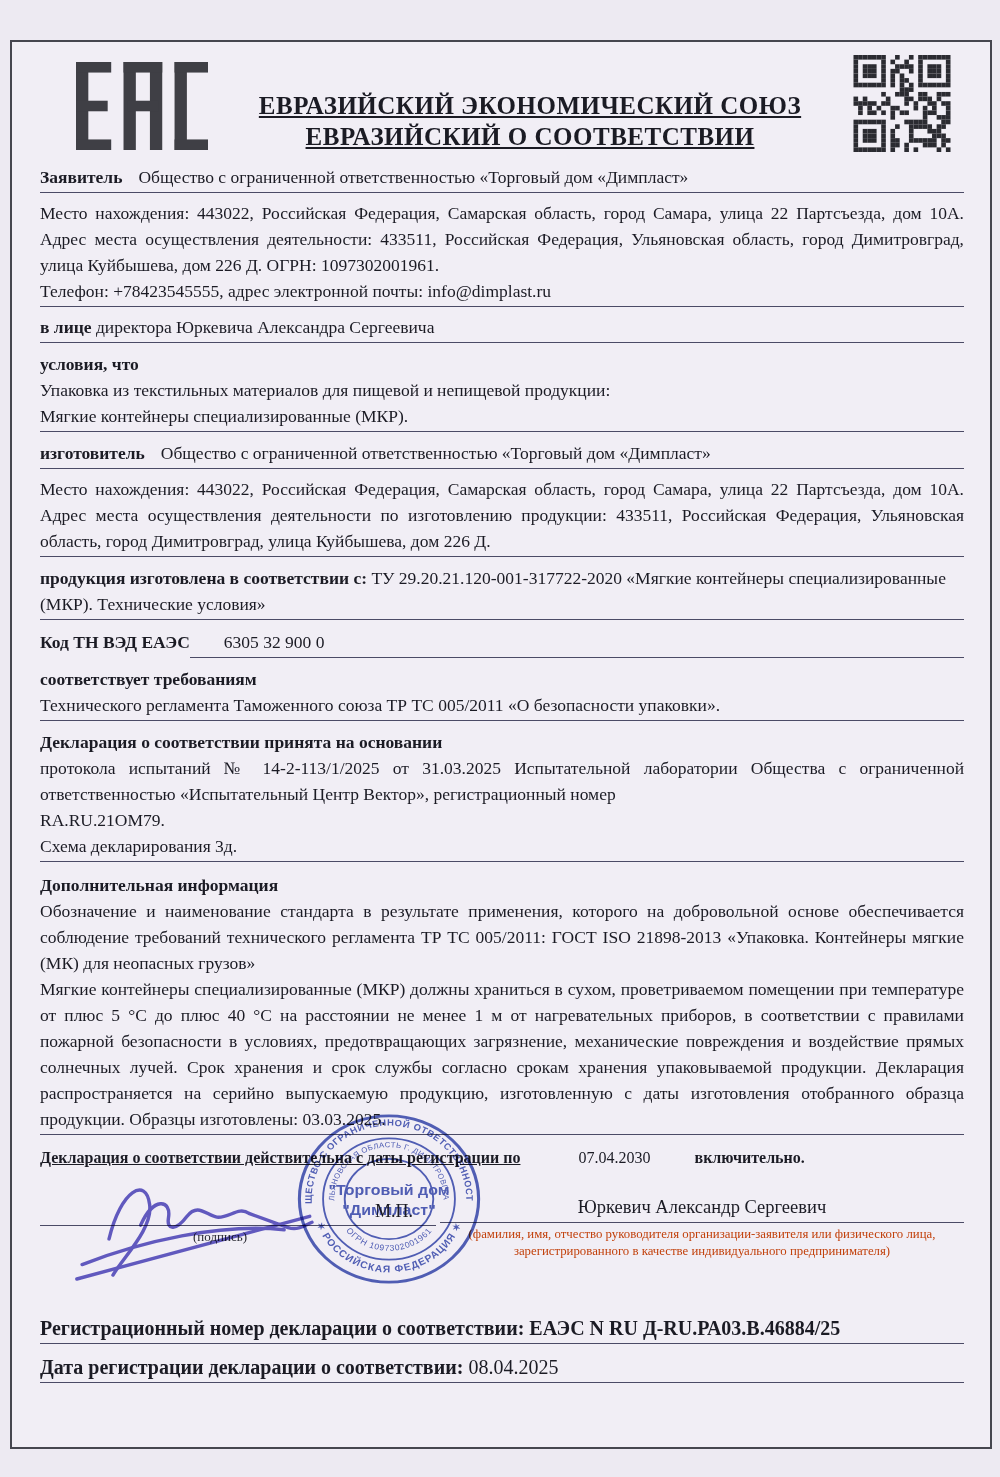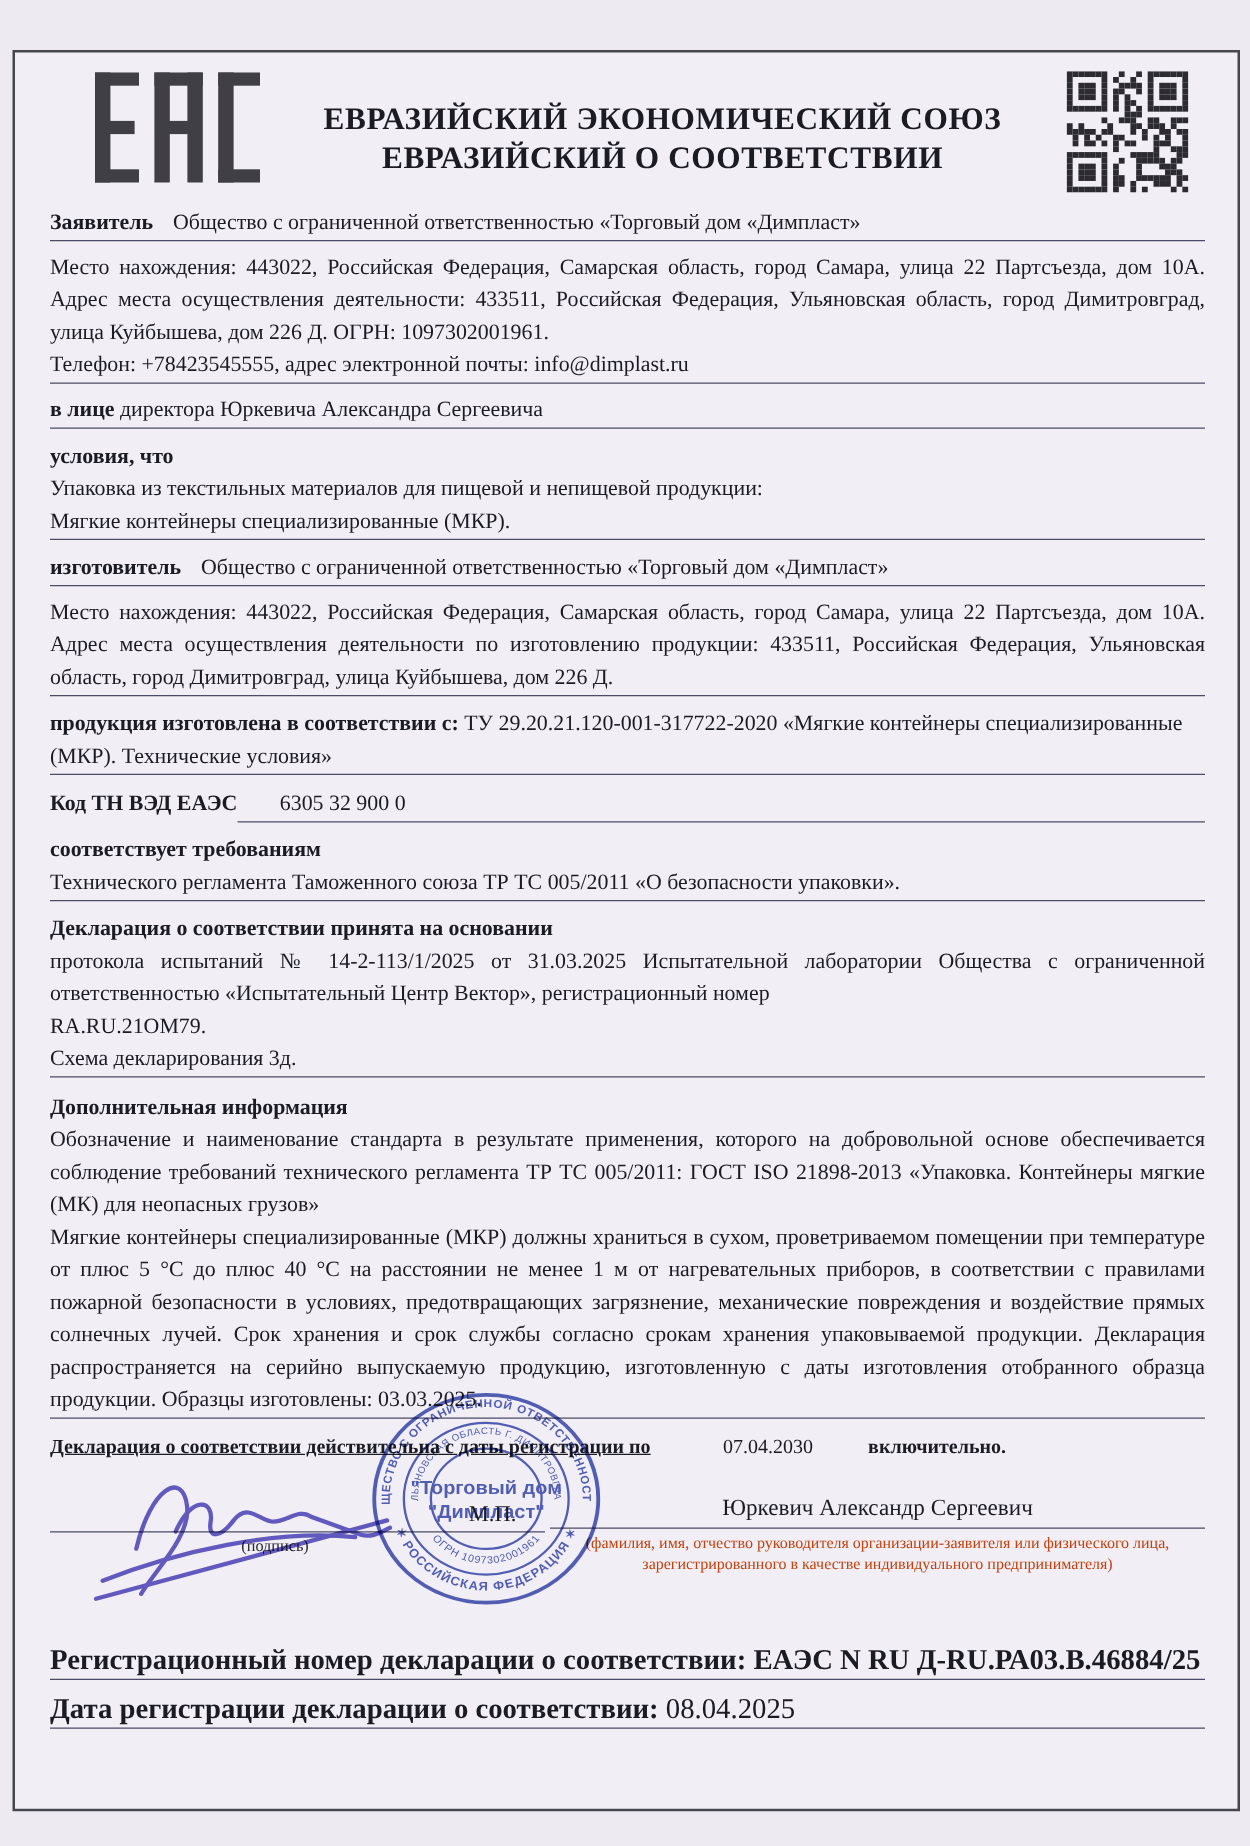--- a/index.html
+++ b/index.html
@@ -8,21 +8,21 @@
     background:#edeaf2;
     font-family:"Liberation Serif", serif;
     color:#1b1b24;
   }
   .frame{
     position:absolute;left:10px;top:40px;width:978px;height:1405px;
     border:2px solid #46464f;background:#f1eef5;overflow:hidden;
   }
   .content{padding:0 26px 0 28px;position:relative;}
   
-  .hdr{display:flex;align-items:center;margin-top:10px;height:100px;}
+  .hdr{display:flex;align-items:flex-end;margin-top:10px;height:100px;text-decoration:underline;}
   .eac{width:132px;height:92px;margin-left:36px;flex:0 0 auto;}
   .title{flex:1;text-align:center;font-weight:bold;font-size:25px;line-height:31px;letter-spacing:.5px;padding-top:18px;}
   .qr{width:100px;height:97px;margin-right:12px;margin-top:6px;flex:0 0 auto;}
   
   .row{border-bottom:1.5px solid #4b4b66;padding-bottom:2px;}
   .b{font-weight:bold;}
   .txt{font-size:17.5px;line-height:26px;}
   .just{text-align:justify;}
   .mt12{margin-top:12px}.mt10{margin-top:10px}.mt9{margin-top:9px}.mt8{margin-top:8px}.mt7{margin-top:7px}
   .lblgap{margin-right:16px;}
@@ -36,21 +36,21 @@
   
   .sign{position:relative;height:114px;margin-top:4px;}
   .sign-left{position:absolute;left:0;top:50px;width:396px;border-bottom:1.5px solid #4b4b66;}
   .sign-left .cap{position:absolute;top:4px;left:70px;width:220px;text-align:center;font-size:13px;color:#2a2a33;}
   .mp{position:absolute;left:303px;top:26px;font-weight:normal;font-size:18px;z-index:4;margin-left:32px;}
   .sign-right{position:absolute;left:400px;right:0;top:0;}
   .sign-right .name{ text-align:center;font-size:18.5px;padding-top:22px;border-bottom:1.5px solid #4b4b66;padding-bottom:4px;}
   .sign-right .cap{ text-align:center;font-size:12.8px;line-height:17px;color:#c2410c;margin-top:3px;}
   .stampwrap{position:absolute;left:246px;top:-64px;z-index:2;mix-blend-mode:multiply;opacity:.88;}
   .sigwrap{position:absolute;left:30px;top:-16px;z-index:3;mix-blend-mode:multiply;transform:rotate(-3deg);}
-  .regrow{font-size:23px;line-height:26px;}
+  .regrow{font-size:20px;line-height:26px;}
 </style>
 </head>
 <body>
 
 <div class="frame">
   <div class="content">
 
     <div class="hdr">
       <svg class="eac" viewBox="0 0 150 100">
         <g fill="#3f3f45">

